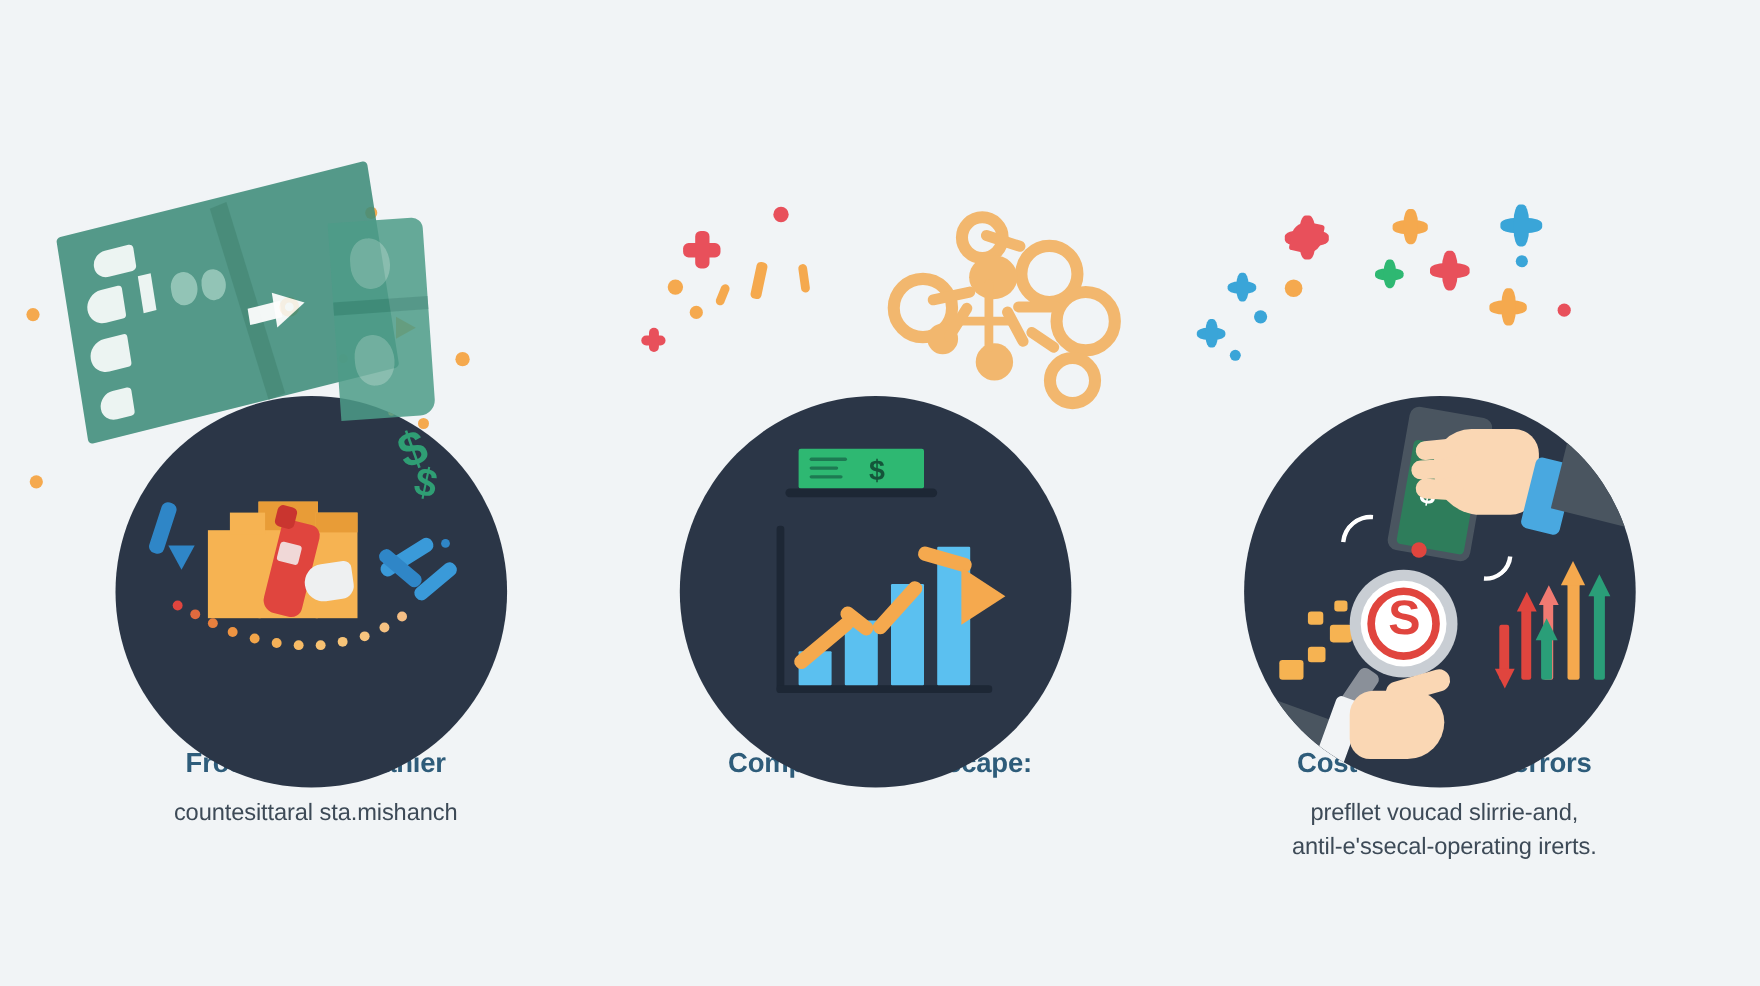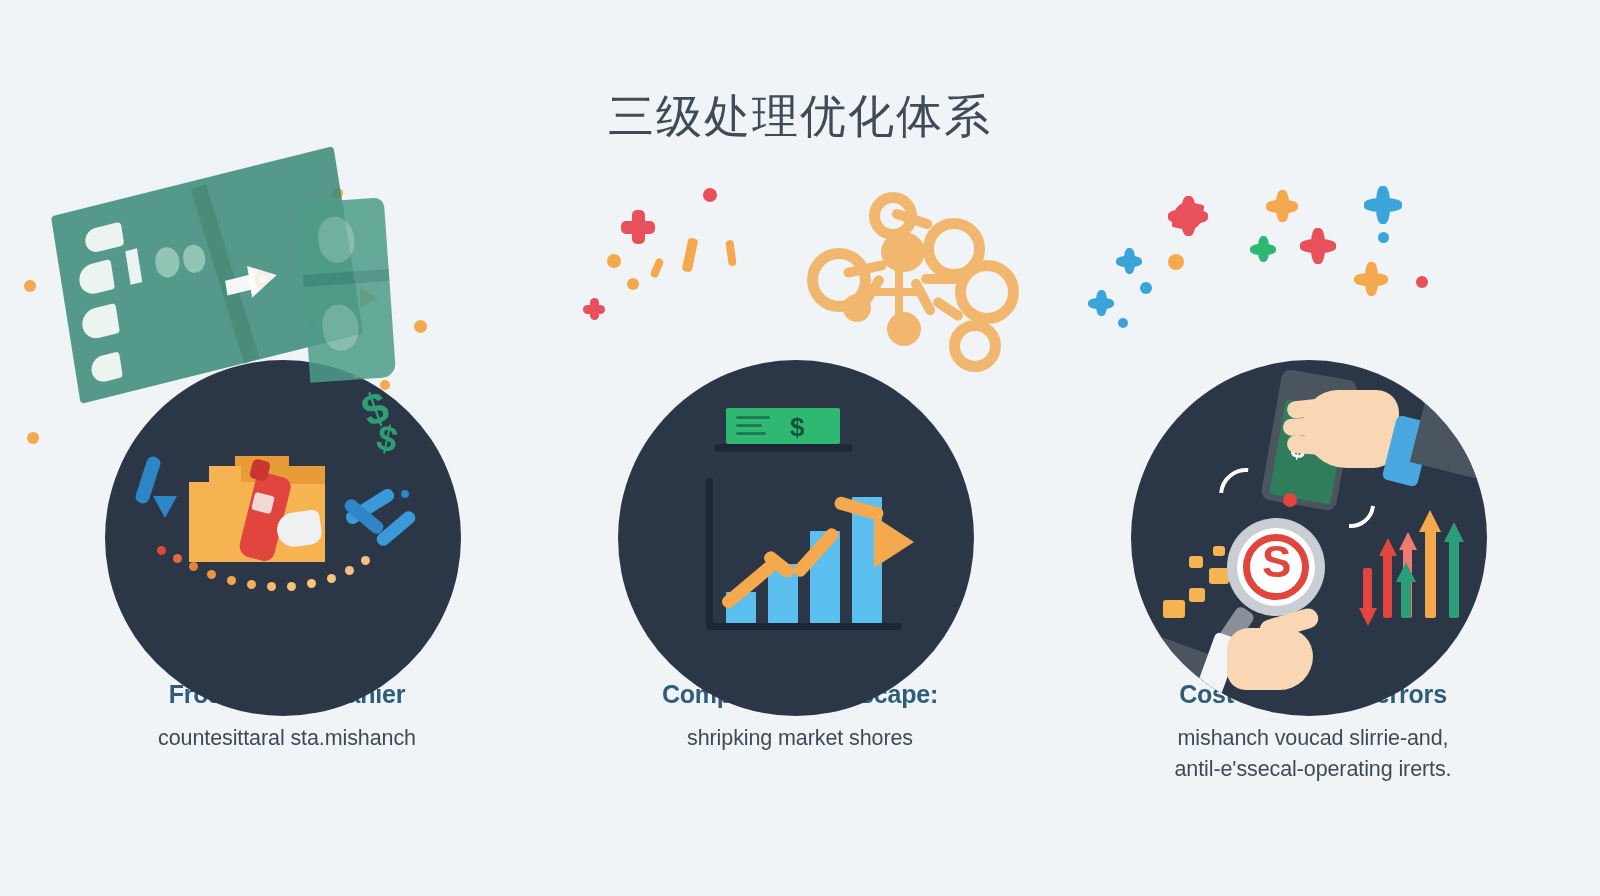--- a/index.html
+++ b/index.html
@@ -290,21 +290,20 @@
   .arrow-stem { position: absolute; border-radius: 2px; }
   .arrow-head { position: absolute; width: 0; height: 0; }
   .gold-chip { position: absolute; background: #f6b352; border-radius: 3px; }
   .swoosh { position: absolute; border: 4px solid #ffffff; border-radius: 50%; border-color: #ffffff transparent transparent transparent; }
 </style>
 </head>
 <body style="background: rgb(241, 244, 246);">
 
 <div class="page">
 
-  <div class="page-title" style="color: rgb(63, 76, 88);">三级处理优化体系</div>
 
   <div class="columns">
 
     <div class="col">
       <div class="art">
 
         <span class="dot" style="left:290px;top:18px;width:11px;height:11px;background:#f5a94e;"></span>
         <span class="ring" style="left:212px;top:100px;width:18px;height:18px;border:5px solid #f5a94e;box-sizing:border-box;"></span>
         <span class="dot" style="left:-18px;top:110px;width:12px;height:12px;background:#f5a94e;"></span>
         <span class="dot" style="left:-15px;top:262px;width:12px;height:12px;background:#f5a94e;"></span>
@@ -442,21 +441,20 @@
             <span style="position:absolute;left:48px;top:78px;width:34px;height:13px;background:#f5a94e;border-radius:6px;transform:rotate(38deg);"></span>
             <span style="position:absolute;left:72px;top:66px;width:60px;height:13px;background:#f5a94e;border-radius:6px;transform:rotate(-48deg);"></span>
             <span style="position:absolute;left:120px;top:22px;width:50px;height:13px;background:#f5a94e;border-radius:6px;transform:rotate(16deg);"></span>
             <span style="position:absolute;left:160px;top:36px;width:0;height:0;border-left:40px solid #f5a94e;border-top:26px solid transparent;border-bottom:26px solid transparent;"></span>
           </div>
         </div>
       </div>
 
       <div class="caption">
         <div class="cap-title" style="color: rgb(46, 92, 122);">Competitive landscape:</div>
-        <div class="cap-line" style="color: rgb(61, 74, 87);">shripking market shores</div>
       </div>
     </div>
 
     <div class="col">
       <div class="art">
 
         <div class="star4" style="left:100px;top:26px;width:40px;height:40px;">
           <i style="left:0;top:13px;width:40px;height:15px;background:#e8505b;"></i>
           <b style="left:13px;top:0;width:15px;height:40px;background:#e8505b;"></b>
           <i style="left:6px;top:6px;width:28px;height:28px;background:#e8505b;border-radius:50% 10% 50% 10%;transform:rotate(12deg);"></i>
@@ -546,19 +544,19 @@
             <span class="arrow-head" style="left:60px;top:0px;border-bottom:22px solid #f5a94e;border-left:11px solid transparent;border-right:11px solid transparent;"></span>
 
             <span class="arrow-stem" style="left:90px;top:30px;width:10px;height:78px;background:#2a9e78;"></span>
             <span class="arrow-head" style="left:85px;top:12px;border-bottom:20px solid #2a9e78;border-left:10px solid transparent;border-right:10px solid transparent;"></span>
           </div>
         </div>
       </div>
 
       <div class="caption">
         <div class="cap-title" style="color: rgb(46, 92, 122);">Cost calculation errors</div>
-        <div class="cap-line" style="color: rgb(61, 74, 87);">mishanch voucad slirrie-and,</div>
+        <div class="cap-line" style="color: rgb(61, 74, 87);">prefllet voucad slirrie-and,</div>
         <div class="cap-line" style="color: rgb(61, 74, 87);">antil-e'ssecal-operating irerts.</div>
       </div>
     </div>
 
   </div>
 </div>
 
 </body></html>

